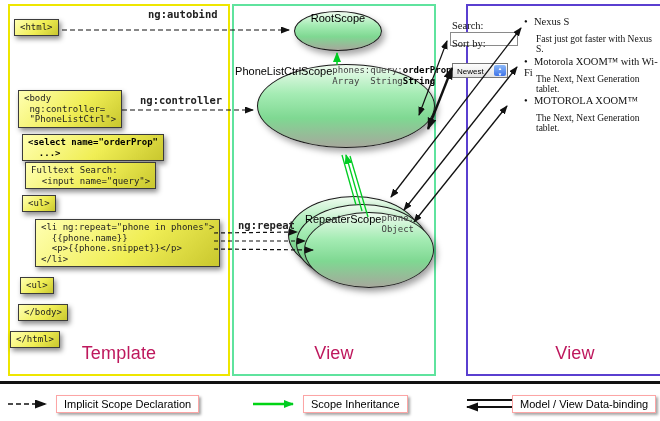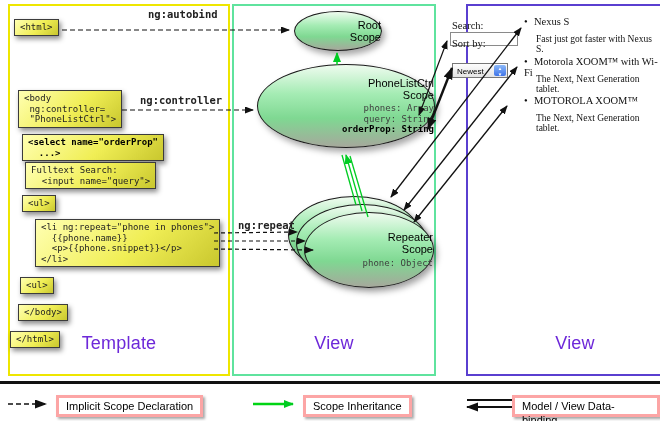--- a/index.html
+++ b/index.html
@@ -2,50 +2,50 @@
 <html><head>
 <meta charset="utf-8">
 <style>
   html,body{margin:0;padding:0;background:#fff;}
   .canvas{position:relative;width:660px;height:421px;background:#fff;overflow:hidden;
           font-family:"Liberation Sans",sans-serif;}
   .col{position:absolute;top:4px;height:368px;background:#fff;border-width:2px;border-style:solid;}
   .col-template{left:8px;width:218px;border-color:#eee600;}
   .col-model{left:232px;width:200px;border-color:#5fe39e;}
   .col-view{left:440px;width:214px;border-color:#5a3fd0;margin-left:26px;}
-  .col-label{position:absolute;bottom:20px;left:0;width:100%;text-align:center;
-             font-size:18px;color:#6d28d9;letter-spacing:0.2px;}
+  .col-label{position:absolute;bottom:10px;left:0;width:100%;text-align:center;
+             font-size:18px;color:#be185d;letter-spacing:0.2px;}
   .codebox{position:absolute;white-space:pre;font-family:"DejaVu Sans Mono",monospace;
            font-size:9px;line-height:10.5px;color:#222;padding:2px 5px;
            background:linear-gradient(135deg,#ffffb2 0%,#f0ee55 55%,#c9c72e 100%);
            border:1px solid #3c3c3c;box-shadow:2px 3px 5px rgba(0,0,0,0.45);z-index:3;}
   .codebox.bold{font-weight:bold;color:#000;}
   .arrow-label{position:absolute;font-family:"DejaVu Sans Mono",monospace;font-size:10.5px;
                font-weight:600;color:#222;z-index:4;}
   .ellipse{position:absolute;border:1.5px solid #1a1a1a;border-radius:50%;
            background:linear-gradient(180deg,#effbef 0%,#a5ecb4 35%,#7fd892 65%,#a6a89c 100%);
            box-shadow:3px 4px 6px rgba(0,0,0,0.35);z-index:2;
-           display:flex;flex-direction:column;align-items:flex-end;justify-content:center;}
+           display:flex;flex-direction:row;align-items:flex-start;justify-content:center;}
   .scope-title{font-size:11px;line-height:12px;color:#000;text-align:center;}
   .scope-prop{font-family:"DejaVu Sans Mono",monospace;font-size:9px;line-height:10.5px;color:#3f3f3f;}
   .scope-prop.bold{font-weight:bold;color:#000;}
   .view-text{position:absolute;font-family:"Liberation Serif",serif;font-size:10.5px;color:#111;z-index:3;}
   .search-input{position:absolute;left:450px;top:32px;width:62px;height:12px;border:1px solid #8a8a8a;
                 background:#fff;z-index:3;font-size:9px;padding:0 2px;}
   .dropdown{position:absolute;left:452px;top:63px;width:56px;height:15px;border:1px solid #777;
             background:linear-gradient(#fdfdfd,#e4e4e4);z-index:3;font-size:8px;
             font-family:"Liberation Sans",sans-serif;color:#000;line-height:15px;padding-left:4px;box-sizing:border-box;}
   .dropdown .stepper{position:absolute;right:1px;top:1px;bottom:1px;width:12px;border-radius:2px;
             background:linear-gradient(#8cb9f9,#3f74e8);color:#fff;font-size:4.5px;line-height:6px;
             text-align:center;padding-top:1px;box-sizing:border-box;}
   .view-item-name{font-size:10.5px;}
   .view-item-desc{position:absolute;font-size:9.5px;}
   .bullet{display:inline-block;width:10px;}
   .divider{position:absolute;left:0;top:381px;width:660px;height:3px;background:#111;z-index:5;}
-  .legend-box{position:absolute;top:395px;height:14px;line-height:14px;padding:1px 7px;border:3px solid #fca5a5;
+  .legend-box{position:absolute;top:395px;height:14px;line-height:14px;padding:1px 7px;border:1px solid #fca5a5;
               background:#fff;box-shadow:1.5px 2px 2.5px rgba(0,0,0,0.35);font-size:11px;color:#000;z-index:6;}
   .svg-overlay{position:absolute;left:0;top:0;width:660px;height:421px;z-index:5;pointer-events:none;}
 </style>
 </head>
 <body>
 
 <div class="canvas">
 
   <div class="col col-template">
     <div class="col-label">Template</div>

